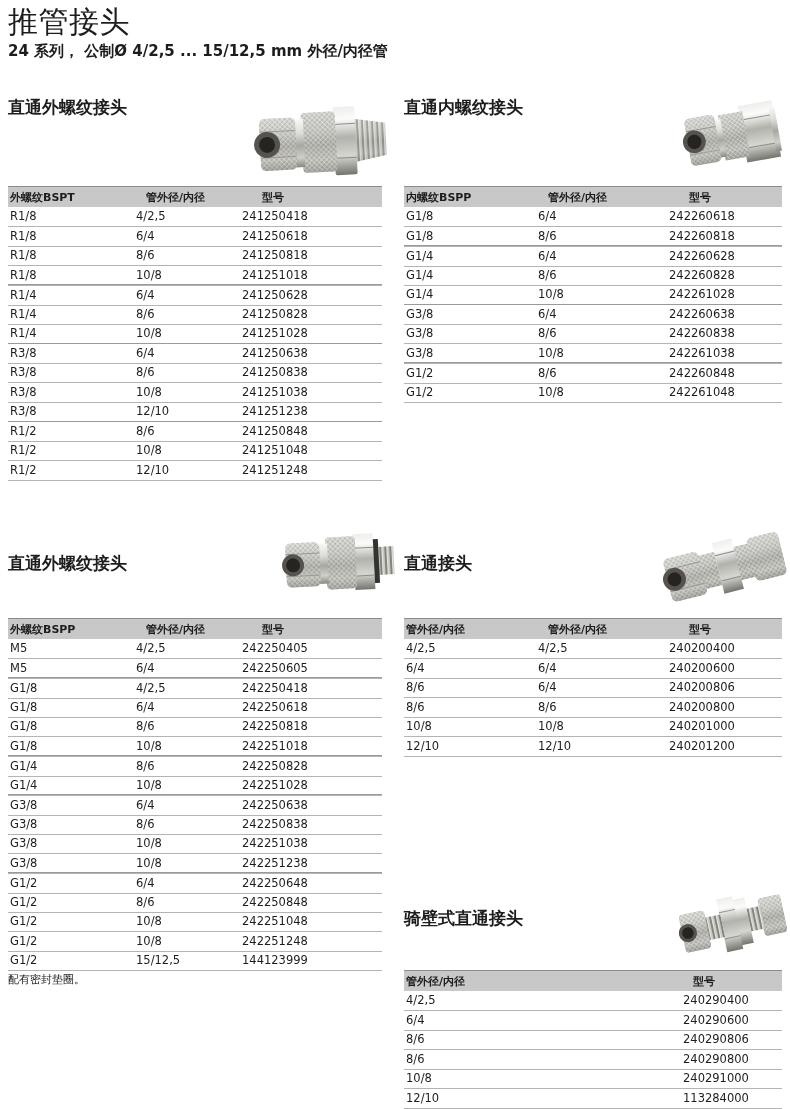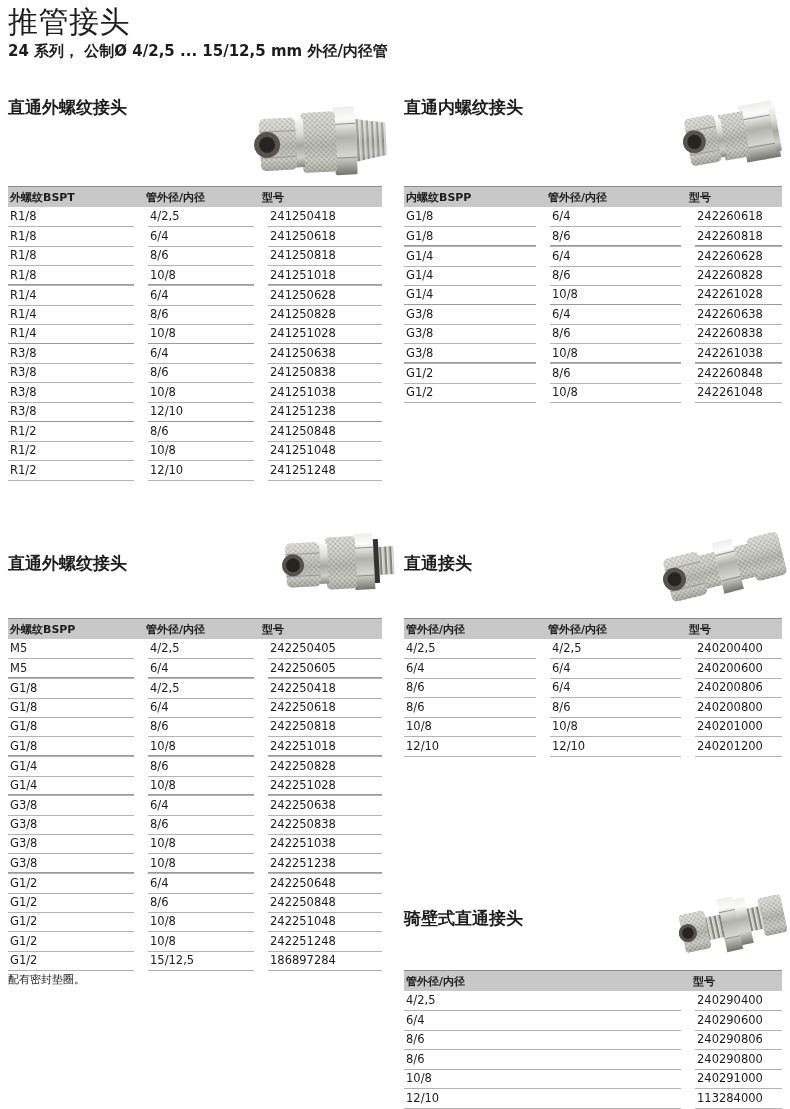--- a/index.html
+++ b/index.html
@@ -11,21 +11,21 @@
   }
   .page-title{position:absolute;left:8px;top:2px;font-size:30px;font-weight:500;letter-spacing:.5px;}
   .page-subtitle{position:absolute;left:8px;top:42px;font-size:15px;font-weight:700;}
   .section{position:absolute;}
   .sec-title{position:absolute;left:0;font-size:17px;font-weight:700;margin:0;white-space:nowrap;}
   .fitting{position:absolute;}
   .ptable{position:absolute;left:0;right:0;}
   .thead{display:grid;column-gap:10px;background:var(--header-bg);border-top:1px solid #8c8c8c;
          height:20px;align-items:center;font-weight:700;font-size:11px;}
   .th{padding-left:2px;white-space:nowrap;}
-  .tr{display:grid;column-gap:14px;height:19.5px;align-items:center;font-size:11.5px;}
+  .tr{display:grid;height:19.5px;align-items:center;font-size:11.5px;}
   .td{border-bottom:1px solid #b4b4b4;height:100%;display:flex;align-items:center;
       padding-left:2px;white-space:nowrap;}
   .tr.group-start .td{border-top:1px solid #9a9a9a;}
   .cols-a .thead,.cols-a .tr{grid-template-columns:126px 106px 1fr;}
   .cols-b .thead,.cols-b .tr{grid-template-columns:132px 131px 1fr;}
   .cols-c .thead,.cols-c .tr{grid-template-columns:277px 1fr;}
   .footnote{position:absolute;left:0;font-size:11px;}
 </style>
 </head>
 <body>
@@ -335,21 +335,21 @@
         <div class="td">242251048</div>
       </div>
       <div class="tr">
         <div class="td">G1/2</div>
         <div class="td">10/8</div>
         <div class="td">242251248</div>
       </div>
       <div class="tr">
         <div class="td">G1/2</div>
         <div class="td">15/12,5</div>
-        <div class="td">186897284</div>
+        <div class="td">144123999</div>
       </div>
     </div>
   <div class="footnote" style="top:447px">配有密封垫圈。</div>
 </div>
 
 <div class="section" style="left:404px;top:525px;width:378px;height:240px;">
   <h2 class="sec-title" style="top:27px">直通接头</h2>
   <svg class="fitting" style="left:256px;top:2px" width="128" height="80" viewBox="0 0 128 80">
     <g transform="rotate(-14 64 40)">
       <rect x="92" y="18" width="32" height="44" rx="5" fill="url(#pKnurl)"></rect>

